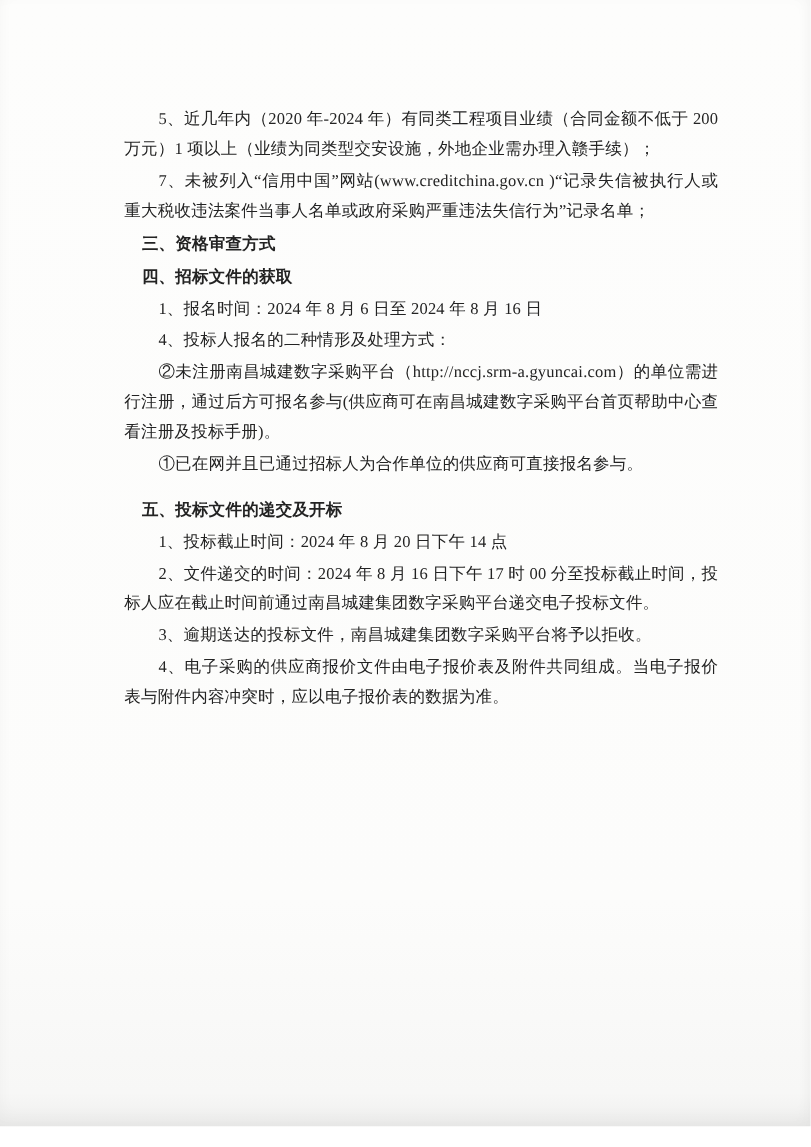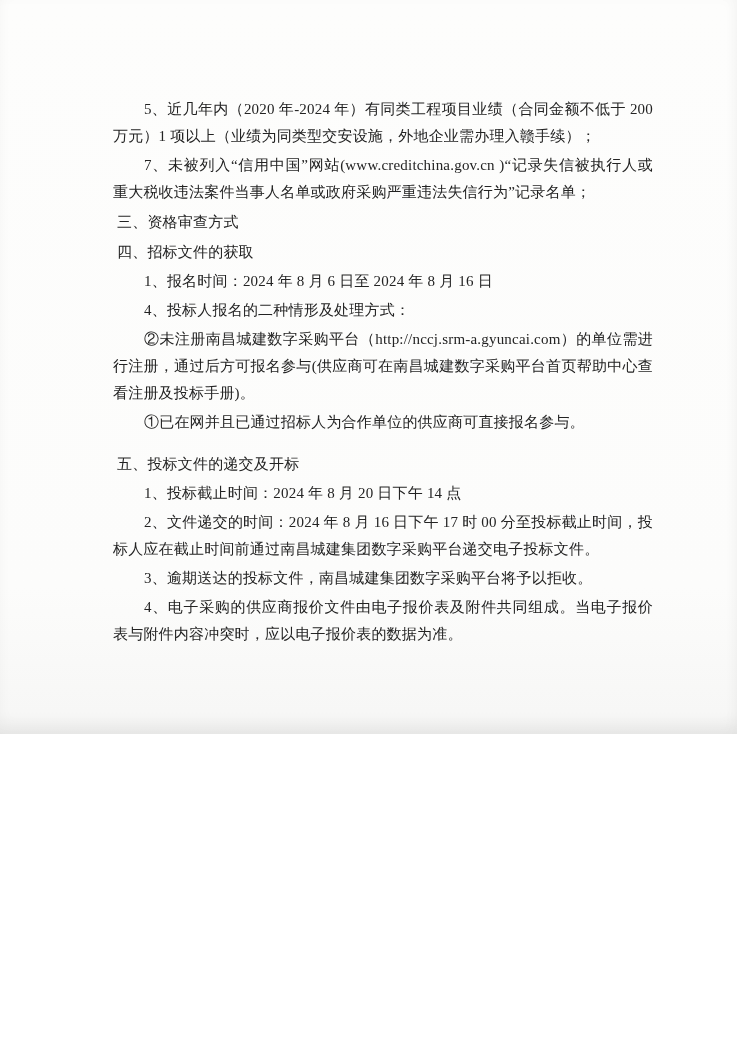--- a/index.html
+++ b/index.html
@@ -9,44 +9,44 @@
   body {
     width: 737px;
     height: 1043px;
     overflow: hidden;
     font-family: "Liberation Serif", "DejaVu Serif", serif;
     background: #ffffff;
   }
   .page {
     position: relative;
     width: 737px;
-    height: 734px;
+    height: 1024px;
     background: linear-gradient(180deg, #fdfdfc 0%, #fcfcfb 80%, #f7f7f6 97%, #efefee 100%);
     box-shadow: inset 0 -8px 14px rgba(0,0,0,0.035), inset -6px 0 12px rgba(0,0,0,0.015);
   }
   .content {
     position: absolute;
     left: 113px;
     top: 96px;
     width: 540px;
     color: var(--text-color, #232323);
     font-size: 15px;
     line-height: 27px;
     text-align: justify;
     letter-spacing: 0.2px;
   }
   .para {
     margin: 0 0 2px 0;
     text-indent: 31px;
   }
   .heading {
     font-family: "Liberation Sans", "DejaVu Sans", sans-serif;
-    font-weight: normal;
+    font-weight: bold;
     font-size: 15px;
-    margin: 2px 0 3px 4px;
+    margin: 2px 0 3px 16px;
     text-indent: 0;
   }
   .gap {
     margin-top: 14px;
   }
 </style>
 </head>
 <body>
 
 <div class="page" style="--text-color: #232323;">

